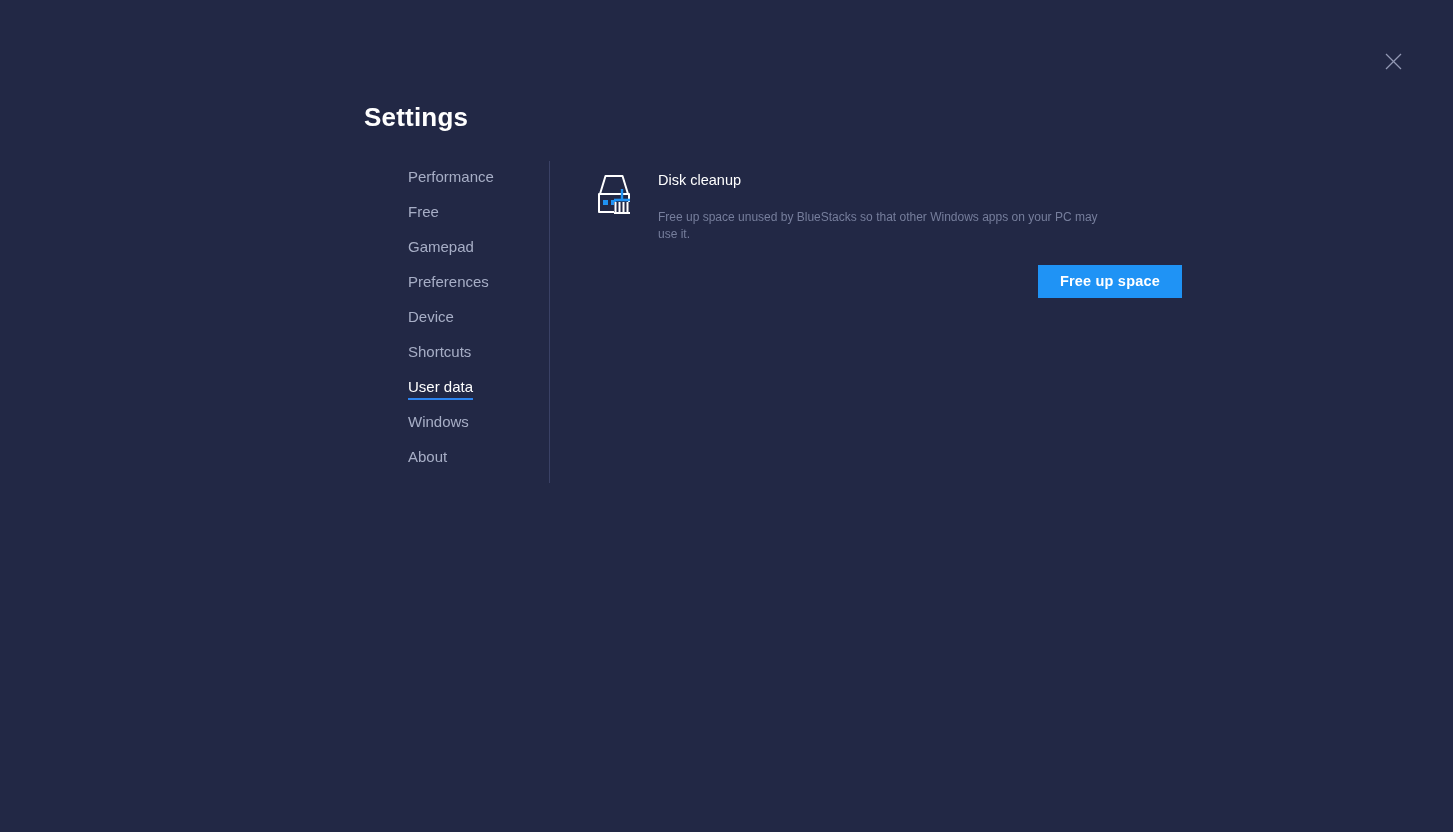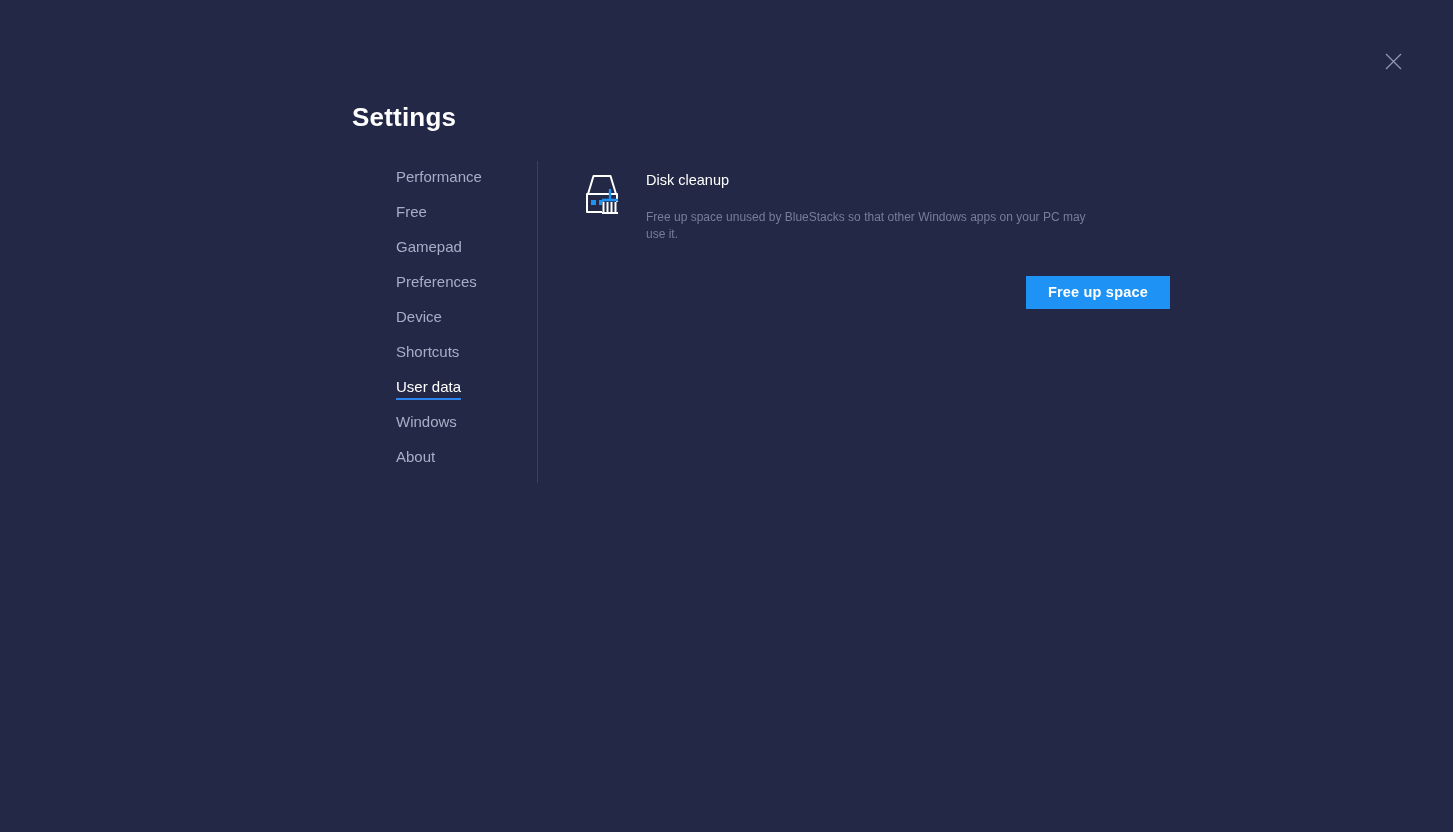--- a/index.html
+++ b/index.html
@@ -28,21 +28,21 @@
     align-items: center;
     justify-content: center;
     cursor: pointer;
   }
   .close-btn svg { display: block; }
 
   
   .settings-window {
     position: absolute;
     top: 100px;
-    left: 352px;
+    left: 364px;
     width: 1000px;
   }
 
   .settings-title {
     font-size: 26px;
     font-weight: bold;
     color: #ffffff;
     letter-spacing: 0.2px;
     line-height: 34px;
     margin-bottom: 27px;
@@ -129,21 +129,20 @@
     color: #ffffff;
     border: none;
     font-family: "Liberation Sans", sans-serif;
     font-size: 14.5px;
     font-weight: bold;
     padding: 0 22px;
     height: 33px;
     line-height: 33px;
     cursor: pointer;
     letter-spacing: 0.2px;
-    margin-top: 11px;
   }
 </style>
 </head>
 <body>
 
 <div class="close-btn">
   <svg width="17" height="17" viewBox="0 0 17 17">
     <line x1="1" y1="1" x2="16" y2="16" stroke="#9298b4" stroke-width="1.3"></line>
     <line x1="16" y1="1" x2="1" y2="16" stroke="#9298b4" stroke-width="1.3"></line>
   </svg>

